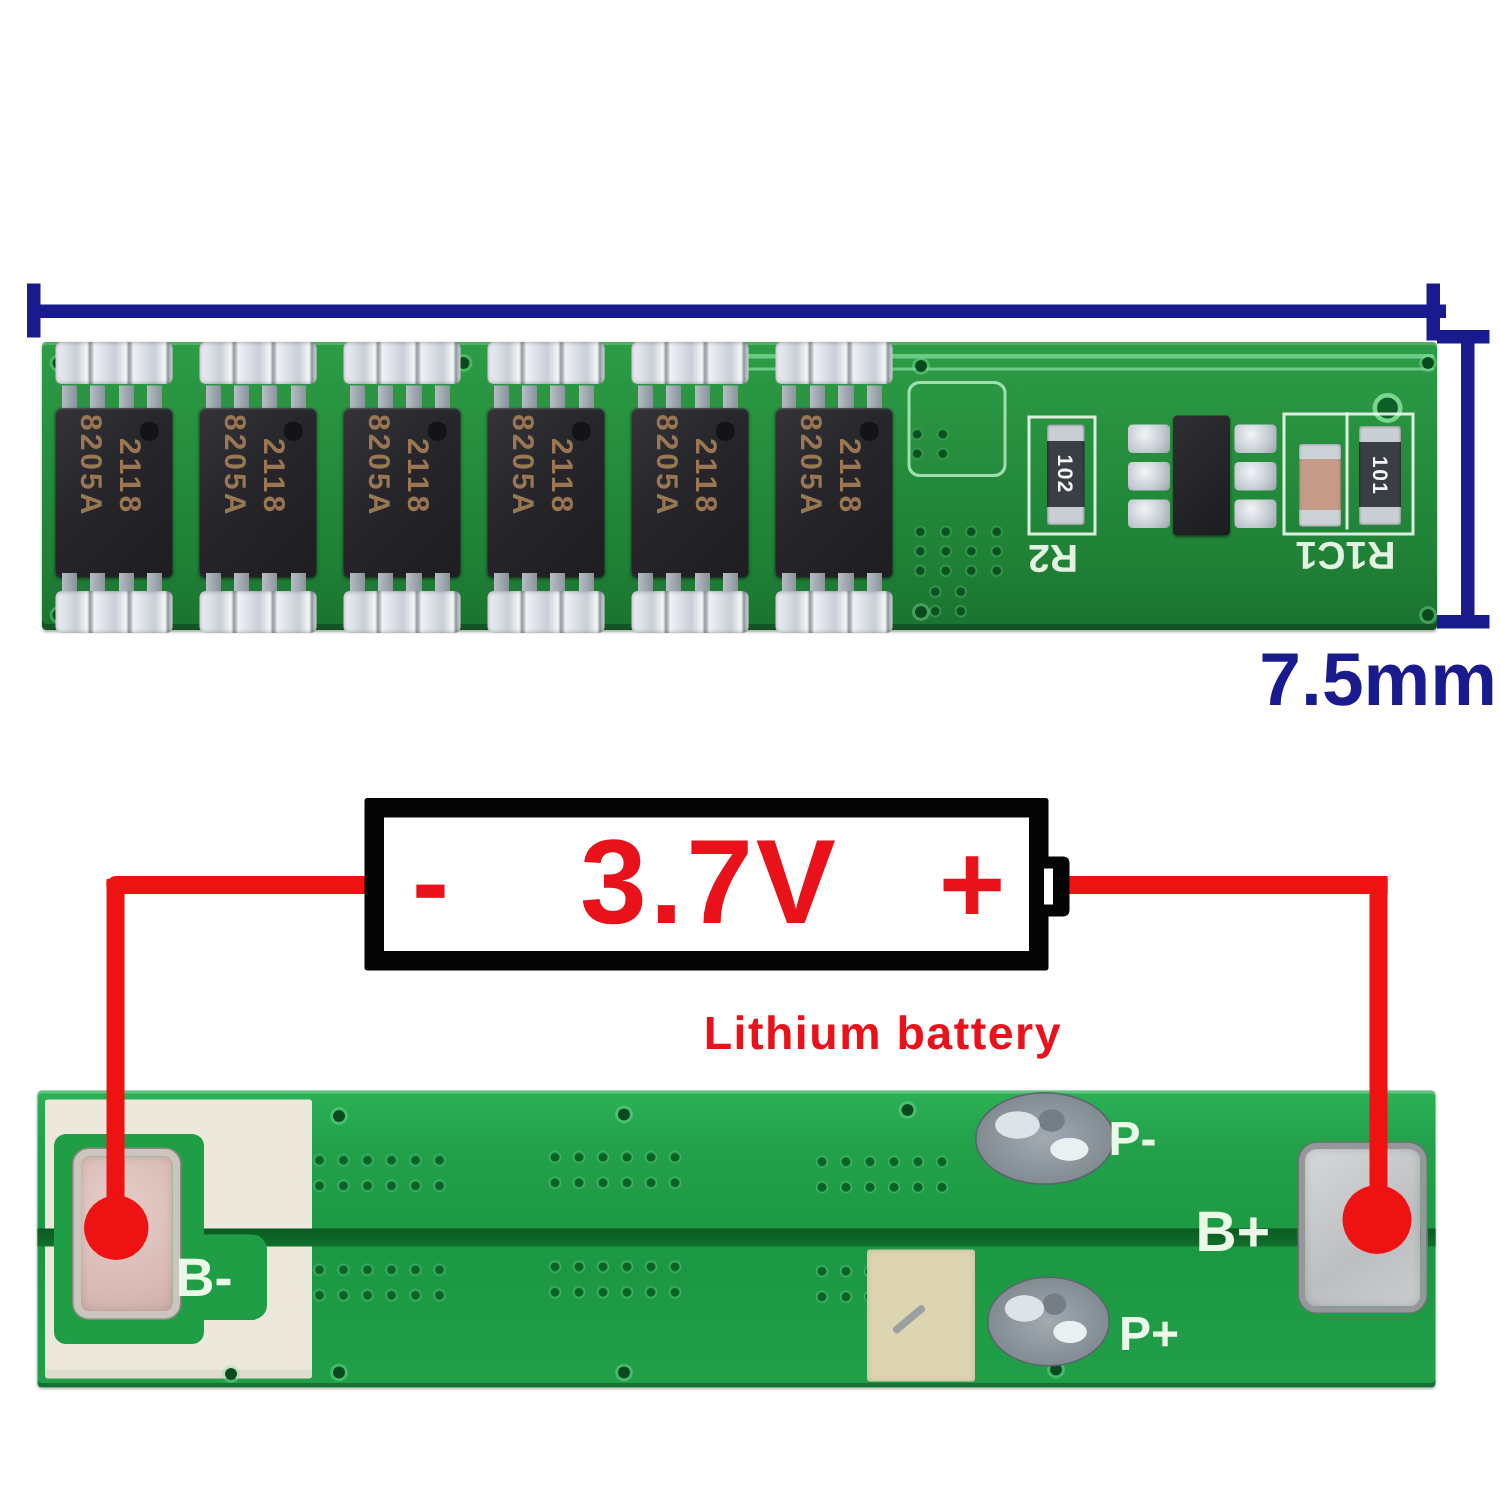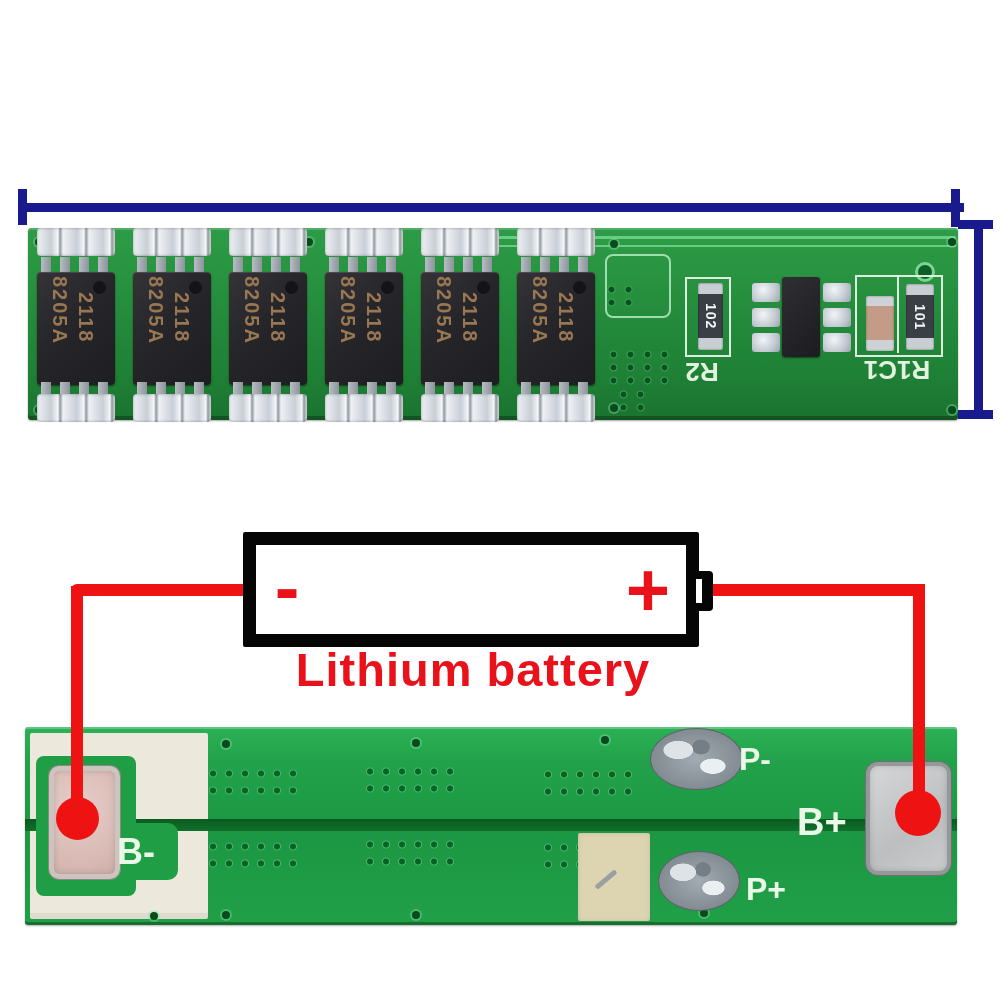--- a/index.html
+++ b/index.html
@@ -60,21 +60,21 @@
 
   
   #battery{left:243px;top:532px;width:456px;height:115px;box-sizing:border-box;
     border:13px solid #050505;background:#ffffff;border-radius:2px;}
   #battery-nub{left:694px;top:571px;width:19px;height:40px;background:#050505;border-radius:0 4px 4px 0;}
   #battery-nub-slot{left:696px;top:579px;width:6px;height:24px;background:#ffffff;}
   .bat-red{color:#e9121b;font-weight:bold;}
   #bat-minus{left:252px;top:552px;width:70px;height:76px;font-size:74px;line-height:72px;text-align:center;}
   #bat-volt{left:308px;top:544px;width:330px;height:92px;font-size:80px;line-height:88px;text-align:center;letter-spacing:2px;}
   #bat-plus{left:606px;top:548px;width:84px;height:86px;font-size:76px;line-height:84px;text-align:center;}
-  #bat-caption{left:238px;top:642px;width:470px;font-size:47px;text-align:center;letter-spacing:1px;}
+  #bat-caption{left:238px;top:671px;width:470px;font-size:31px;text-align:right;letter-spacing:1px;}
 
   
   .wire{background:#ee1212;}
   #wireLh{left:71px;top:584px;width:180px;height:12px;border-radius:6px 0 0 6px;}
   #wireLv{left:71px;top:586px;width:12px;height:234px;}
   #wireRh{left:702px;top:584px;width:223px;height:12px;}
   #wireRv{left:913px;top:586px;width:12px;height:228px;}
   .wire-dot{border-radius:50%;background:#ee1212;}
   #dotL{left:56px;top:797px;width:43px;height:43px;}
   #dotR{left:895px;top:790px;width:46px;height:46px;}
@@ -245,20 +245,21 @@
     <div class="abs chip-cap" style="left:838px;top:68px;width:28px;height:55px;"></div>
     <div class="abs chip-res" style="left:878px;top:56px;width:28px;height:66px;">
       <span class="chip-res-label">101</span>
     </div>
     <div class="abs silk-text" style="left:825px;top:126px;width:88px;font-size:26px;">R1C1</div>
   </div>
 
   <div class="abs" id="dim-h-line"></div>
   <div class="abs" id="dim-h-capT"></div>
   <div class="abs" id="dim-h-capB"></div>
+  <div class="abs dim-label" id="dim-h-label">7.5mm</div>
 
   <div class="abs" id="board-bottom">
     <div class="abs" id="silk-panel"></div>
     <div class="abs" id="channel-top"></div>
     <div class="abs" id="channel-bottom"></div>
     <div class="abs" id="seam"></div>
 
     <div class="abs vias" style="left:180px;top:38px;width:95px;height:34px;"></div>
     <div class="abs vias" style="left:337px;top:36px;width:95px;height:34px;"></div>
     <div class="abs vias" style="left:515px;top:39px;width:95px;height:34px;"></div>
@@ -295,16 +296,17 @@
   <div class="abs wire" id="wireLv"></div>
   <div class="abs wire" id="wireRh"></div>
   <div class="abs wire" id="wireRv"></div>
   <div class="abs wire-dot" id="dotL"></div>
   <div class="abs wire-dot" id="dotR"></div>
 
   <div class="abs" id="battery"></div>
   <div class="abs" id="battery-nub"></div>
   <div class="abs" id="battery-nub-slot"></div>
   <div class="abs bat-red" id="bat-minus">-</div>
+  <div class="abs bat-red" id="bat-volt">3.7V</div>
   <div class="abs bat-red" id="bat-plus">+</div>
   <div class="abs bat-red" id="bat-caption">Lithium battery</div>
 
 </div>
 
 </body></html>

